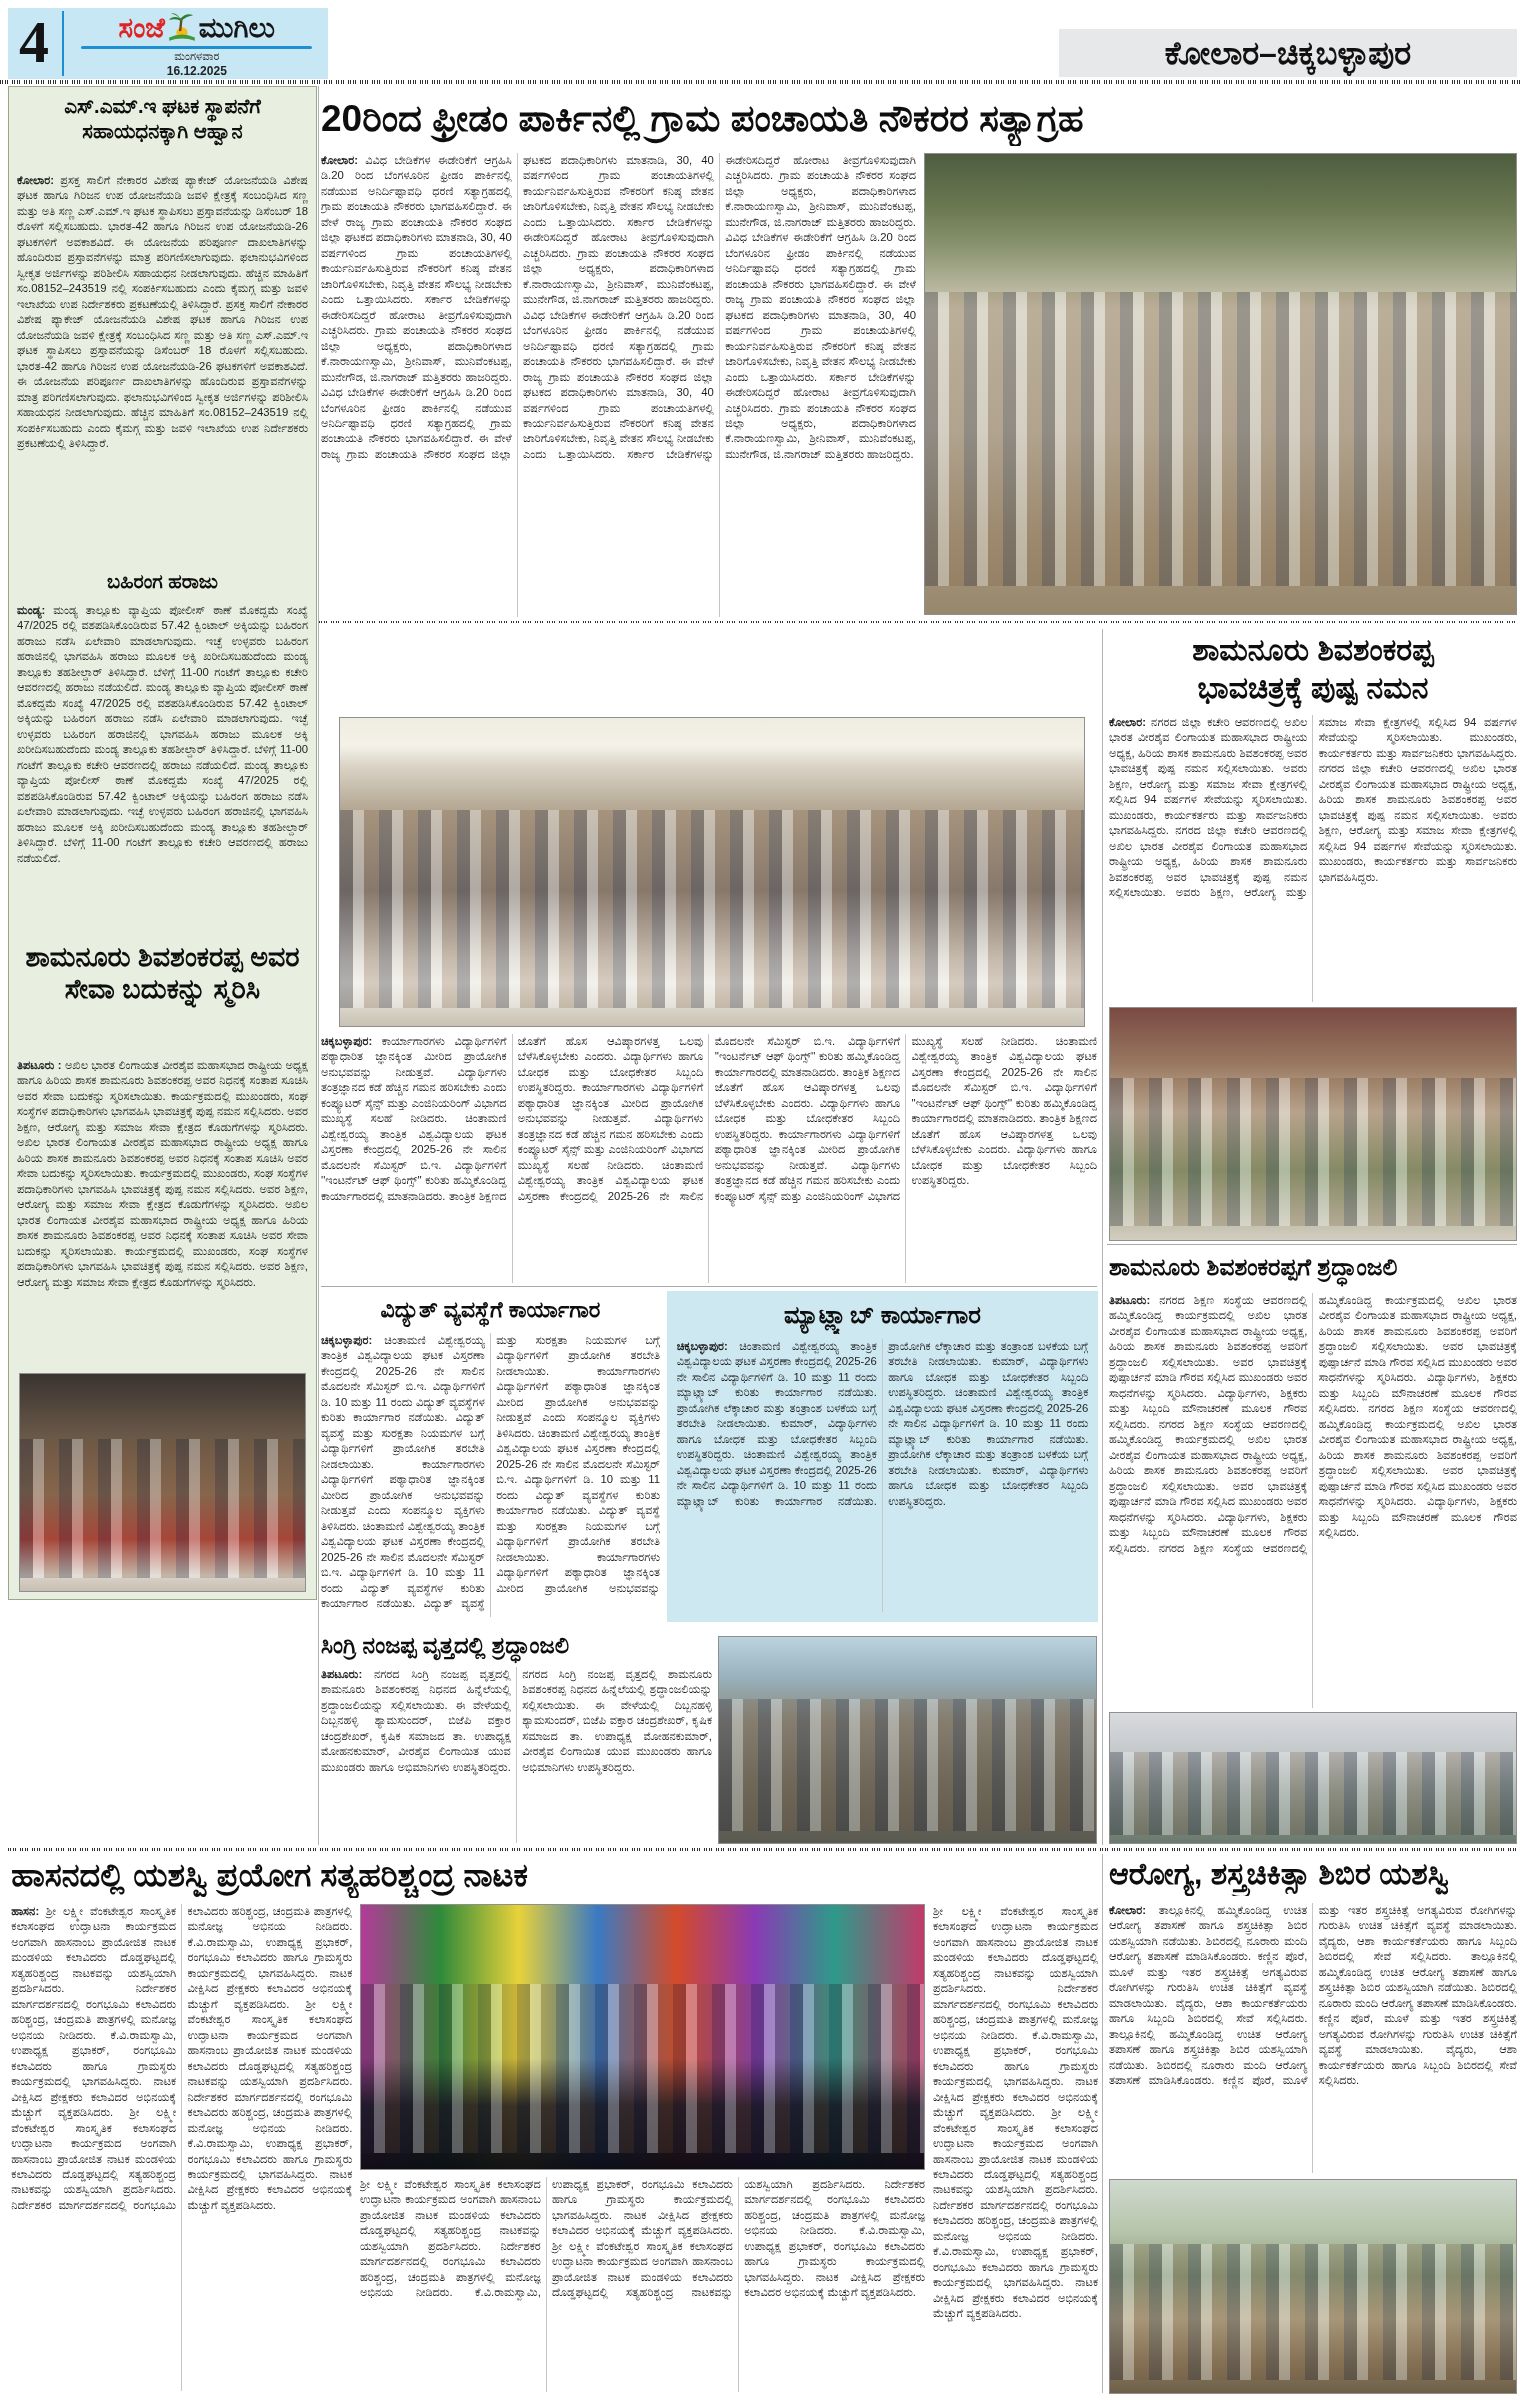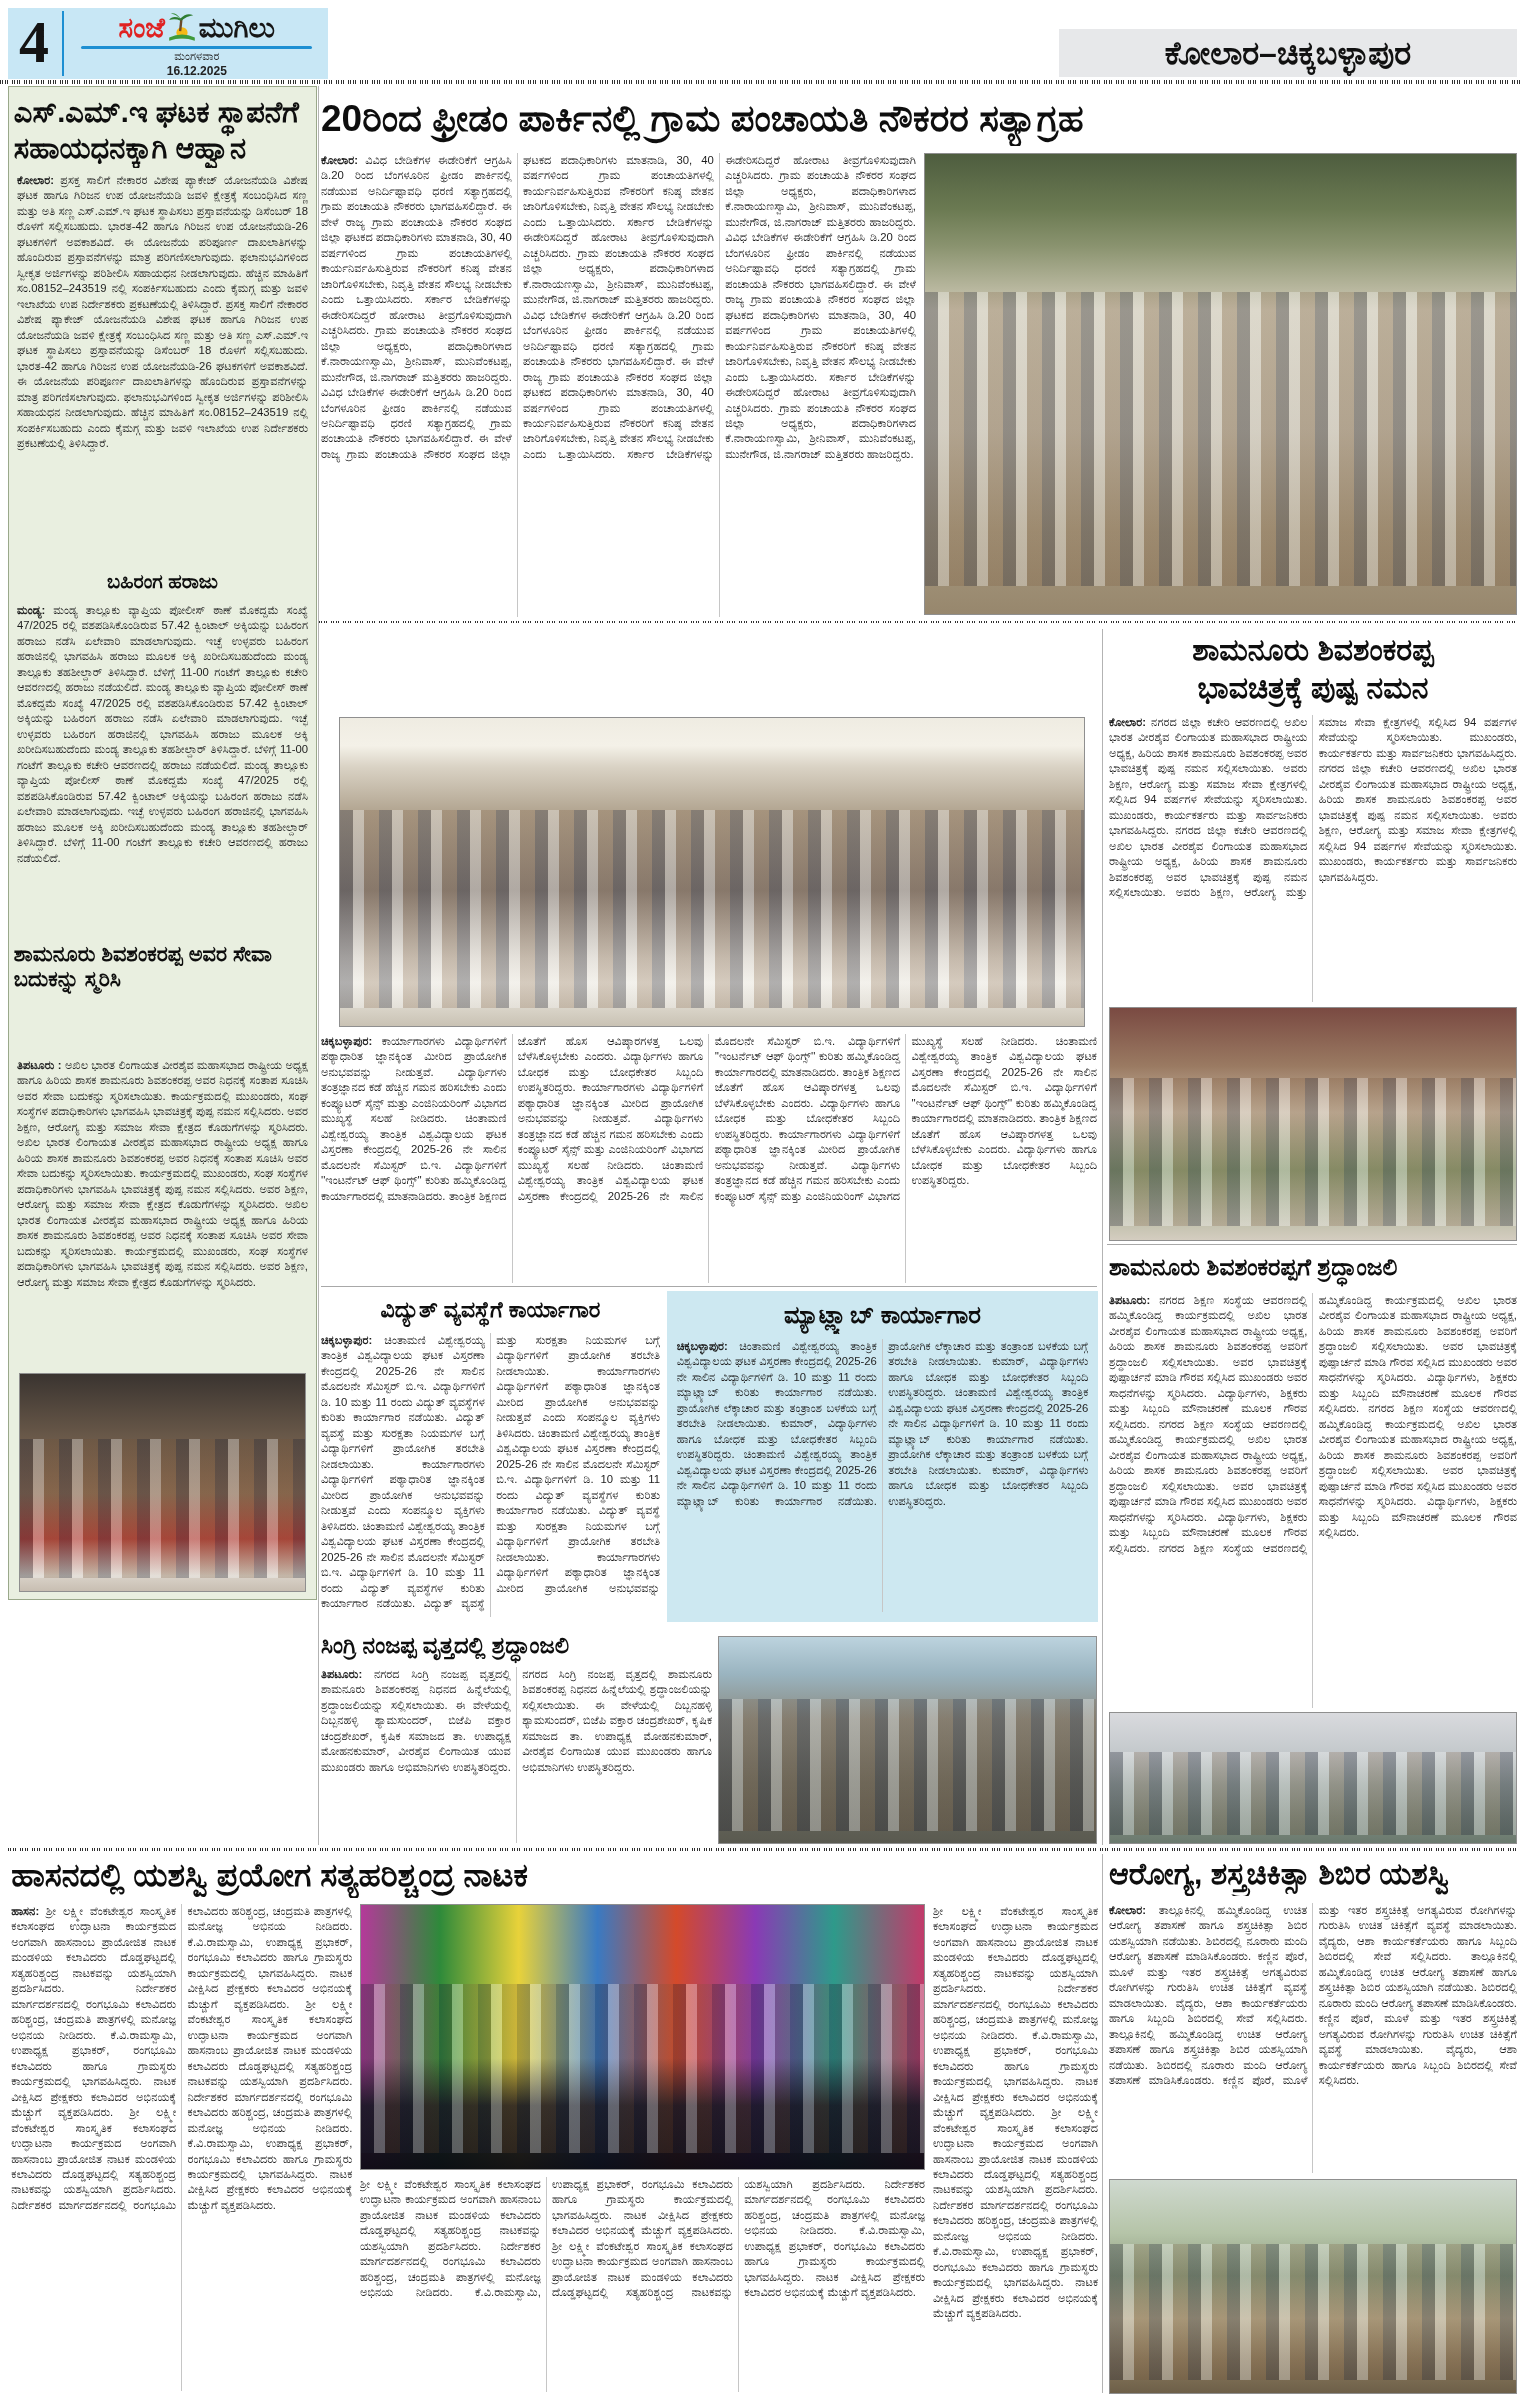--- a/index.html
+++ b/index.html
@@ -72,31 +72,31 @@
       <div class="weekday">ಮಂಗಳವಾರ</div>
       <div class="mdate">16.12.2025</div>
     </div>
   </div>
 
   <div class="abs" id="region-box">ಕೋಲಾರ–ಚಿಕ್ಕಬಳ್ಳಾಪುರ</div>
 
   <div class="abs hatch" style="left:0;top:80px;width:1523px;height:4px;"></div>
 
   <div class="abs" id="left-col">
-    <div class="abs hl wrap" style="left:4.8px;top:6.5px;right:4.8px;height:74px;font-size:29px;line-height:1.25;">ಎಸ್.ಎಮ್.ಇ ಘಟಕ ಸ್ಥಾಪನೆಗೆ ಸಹಾಯಧನಕ್ಕಾಗಿ ಆಹ್ವಾನ</div>
+    <div class="abs hl wrap" style="left:4.8px;top:6.5px;right:4.8px;height:74px;font-size:20px;line-height:1.25;text-align:center;">ಎಸ್.ಎಮ್.ಇ ಘಟಕ ಸ್ಥಾಪನೆಗೆ ಸಹಾಯಧನಕ್ಕಾಗಿ ಆಹ್ವಾನ</div>
     <div class="abs bodytxt" style="left:8px;top:86px;right:8px;height:394px;">
       <span class="dl">ಕೋಲಾರ:</span>
       <span>ಪ್ರಸಕ್ತ ಸಾಲಿಗೆ ನೇಕಾರರ ವಿಶೇಷ ಪ್ಯಾಕೇಜ್ ಯೋಜನೆಯಡಿ ವಿಶೇಷ ಘಟಕ ಹಾಗೂ ಗಿರಿಜನ ಉಪ ಯೋಜನೆಯಡಿ ಜವಳಿ ಕ್ಷೇತ್ರಕ್ಕೆ ಸಂಬಂಧಿಸಿದ ಸಣ್ಣ ಮತ್ತು ಅತಿ ಸಣ್ಣ ಎಸ್.ಎಮ್.ಇ ಘಟಕ ಸ್ಥಾಪಿಸಲು ಪ್ರಸ್ತಾವನೆಯನ್ನು ಡಿಸೆಂಬರ್ 18 ರೊಳಗೆ ಸಲ್ಲಿಸಬಹುದು. ಭಾರತ-42 ಹಾಗೂ ಗಿರಿಜನ ಉಪ ಯೋಜನೆಯಡಿ-26 ಘಟಕಗಳಿಗೆ ಅವಕಾಶವಿದೆ. ಈ ಯೋಜನೆಯ ಪರಿಪೂರ್ಣ ದಾಖಲಾತಿಗಳನ್ನು ಹೊಂದಿರುವ ಪ್ರಸ್ತಾವನೆಗಳನ್ನು ಮಾತ್ರ ಪರಿಗಣಿಸಲಾಗುವುದು. ಫಲಾನುಭವಿಗಳಿಂದ ಸ್ವೀಕೃತ ಅರ್ಜಿಗಳನ್ನು ಪರಿಶೀಲಿಸಿ ಸಹಾಯಧನ ನೀಡಲಾಗುವುದು. ಹೆಚ್ಚಿನ ಮಾಹಿತಿಗೆ ಸಂ.08152–243519 ನಲ್ಲಿ ಸಂಪರ್ಕಿಸಬಹುದು ಎಂದು ಕೈಮಗ್ಗ ಮತ್ತು ಜವಳಿ ಇಲಾಖೆಯ ಉಪ ನಿರ್ದೇಶಕರು ಪ್ರಕಟಣೆಯಲ್ಲಿ ತಿಳಿಸಿದ್ದಾರೆ. ಪ್ರಸಕ್ತ ಸಾಲಿಗೆ ನೇಕಾರರ ವಿಶೇಷ ಪ್ಯಾಕೇಜ್ ಯೋಜನೆಯಡಿ ವಿಶೇಷ ಘಟಕ ಹಾಗೂ ಗಿರಿಜನ ಉಪ ಯೋಜನೆಯಡಿ ಜವಳಿ ಕ್ಷೇತ್ರಕ್ಕೆ ಸಂಬಂಧಿಸಿದ ಸಣ್ಣ ಮತ್ತು ಅತಿ ಸಣ್ಣ ಎಸ್.ಎಮ್.ಇ ಘಟಕ ಸ್ಥಾಪಿಸಲು ಪ್ರಸ್ತಾವನೆಯನ್ನು ಡಿಸೆಂಬರ್ 18 ರೊಳಗೆ ಸಲ್ಲಿಸಬಹುದು. ಭಾರತ-42 ಹಾಗೂ ಗಿರಿಜನ ಉಪ ಯೋಜನೆಯಡಿ-26 ಘಟಕಗಳಿಗೆ ಅವಕಾಶವಿದೆ. ಈ ಯೋಜನೆಯ ಪರಿಪೂರ್ಣ ದಾಖಲಾತಿಗಳನ್ನು ಹೊಂದಿರುವ ಪ್ರಸ್ತಾವನೆಗಳನ್ನು ಮಾತ್ರ ಪರಿಗಣಿಸಲಾಗುವುದು. ಫಲಾನುಭವಿಗಳಿಂದ ಸ್ವೀಕೃತ ಅರ್ಜಿಗಳನ್ನು ಪರಿಶೀಲಿಸಿ ಸಹಾಯಧನ ನೀಡಲಾಗುವುದು. ಹೆಚ್ಚಿನ ಮಾಹಿತಿಗೆ ಸಂ.08152–243519 ನಲ್ಲಿ ಸಂಪರ್ಕಿಸಬಹುದು ಎಂದು ಕೈಮಗ್ಗ ಮತ್ತು ಜವಳಿ ಇಲಾಖೆಯ ಉಪ ನಿರ್ದೇಶಕರು ಪ್ರಕಟಣೆಯಲ್ಲಿ ತಿಳಿಸಿದ್ದಾರೆ.</span>
     </div>
     <div class="abs hl" style="left:4.8px;top:483px;right:4.8px;height:29px;font-size:19.4px;text-align:center;">ಬಹಿರಂಗ ಹರಾಜು</div>
     <div class="abs bodytxt" style="left:8px;top:516px;right:8px;height:331px;">
       <span class="dl">ಮಂಡ್ಯ:</span>
       <span>ಮಂಡ್ಯ ತಾಲ್ಲೂಕು ವ್ಯಾಪ್ತಿಯ ಪೋಲೀಸ್ ಠಾಣೆ ಮೊಕದ್ದಮೆ ಸಂಖ್ಯೆ 47/2025 ರಲ್ಲಿ ವಶಪಡಿಸಿಕೊಂಡಿರುವ 57.42 ಕ್ವಿಂಟಾಲ್ ಅಕ್ಕಿಯನ್ನು ಬಹಿರಂಗ ಹರಾಜು ನಡೆಸಿ ಏಲೇವಾರಿ ಮಾಡಲಾಗುವುದು. ಇಚ್ಛೆ ಉಳ್ಳವರು ಬಹಿರಂಗ ಹರಾಜಿನಲ್ಲಿ ಭಾಗವಹಿಸಿ ಹರಾಜು ಮೂಲಕ ಅಕ್ಕಿ ಖರೀದಿಸಬಹುದೆಂದು ಮಂಡ್ಯ ತಾಲ್ಲೂಕು ತಹಶೀಲ್ದಾರ್ ತಿಳಿಸಿದ್ದಾರೆ. ಬೆಳಿಗ್ಗೆ 11-00 ಗಂಟೆಗೆ ತಾಲ್ಲೂಕು ಕಚೇರಿ ಆವರಣದಲ್ಲಿ ಹರಾಜು ನಡೆಯಲಿದೆ. ಮಂಡ್ಯ ತಾಲ್ಲೂಕು ವ್ಯಾಪ್ತಿಯ ಪೋಲೀಸ್ ಠಾಣೆ ಮೊಕದ್ದಮೆ ಸಂಖ್ಯೆ 47/2025 ರಲ್ಲಿ ವಶಪಡಿಸಿಕೊಂಡಿರುವ 57.42 ಕ್ವಿಂಟಾಲ್ ಅಕ್ಕಿಯನ್ನು ಬಹಿರಂಗ ಹರಾಜು ನಡೆಸಿ ಏಲೇವಾರಿ ಮಾಡಲಾಗುವುದು. ಇಚ್ಛೆ ಉಳ್ಳವರು ಬಹಿರಂಗ ಹರಾಜಿನಲ್ಲಿ ಭಾಗವಹಿಸಿ ಹರಾಜು ಮೂಲಕ ಅಕ್ಕಿ ಖರೀದಿಸಬಹುದೆಂದು ಮಂಡ್ಯ ತಾಲ್ಲೂಕು ತಹಶೀಲ್ದಾರ್ ತಿಳಿಸಿದ್ದಾರೆ. ಬೆಳಿಗ್ಗೆ 11-00 ಗಂಟೆಗೆ ತಾಲ್ಲೂಕು ಕಚೇರಿ ಆವರಣದಲ್ಲಿ ಹರಾಜು ನಡೆಯಲಿದೆ. ಮಂಡ್ಯ ತಾಲ್ಲೂಕು ವ್ಯಾಪ್ತಿಯ ಪೋಲೀಸ್ ಠಾಣೆ ಮೊಕದ್ದಮೆ ಸಂಖ್ಯೆ 47/2025 ರಲ್ಲಿ ವಶಪಡಿಸಿಕೊಂಡಿರುವ 57.42 ಕ್ವಿಂಟಾಲ್ ಅಕ್ಕಿಯನ್ನು ಬಹಿರಂಗ ಹರಾಜು ನಡೆಸಿ ಏಲೇವಾರಿ ಮಾಡಲಾಗುವುದು. ಇಚ್ಛೆ ಉಳ್ಳವರು ಬಹಿರಂಗ ಹರಾಜಿನಲ್ಲಿ ಭಾಗವಹಿಸಿ ಹರಾಜು ಮೂಲಕ ಅಕ್ಕಿ ಖರೀದಿಸಬಹುದೆಂದು ಮಂಡ್ಯ ತಾಲ್ಲೂಕು ತಹಶೀಲ್ದಾರ್ ತಿಳಿಸಿದ್ದಾರೆ. ಬೆಳಿಗ್ಗೆ 11-00 ಗಂಟೆಗೆ ತಾಲ್ಲೂಕು ಕಚೇರಿ ಆವರಣದಲ್ಲಿ ಹರಾಜು ನಡೆಯಲಿದೆ.</span>
     </div>
-    <div class="abs hl wrap" style="left:4.8px;top:854px;right:4.8px;height:68px;font-size:21px;line-height:1.2;">ಶಾಮನೂರು ಶಿವಶಂಕರಪ್ಪ ಅವರ ಸೇವಾ ಬದುಕನ್ನು ಸ್ಮರಿಸಿ</div>
+    <div class="abs hl wrap" style="left:4.8px;top:854px;right:4.8px;height:68px;font-size:27px;line-height:1.2;text-align:center;">ಶಾಮನೂರು ಶಿವಶಂಕರಪ್ಪ ಅವರ ಸೇವಾ ಬದುಕನ್ನು ಸ್ಮರಿಸಿ</div>
     <div class="abs bodytxt" style="left:8px;top:928px;right:8px;height:352px;margin-top:43px;">
       <span class="dl">ತಿಪಟೂರು :</span>
       <span>ಅಖಿಲ ಭಾರತ ಲಿಂಗಾಯತ ವೀರಶೈವ ಮಹಾಸಭಾದ ರಾಷ್ಟ್ರೀಯ ಅಧ್ಯಕ್ಷ ಹಾಗೂ ಹಿರಿಯ ಶಾಸಕ ಶಾಮನೂರು ಶಿವಶಂಕರಪ್ಪ ಅವರ ನಿಧನಕ್ಕೆ ಸಂತಾಪ ಸೂಚಿಸಿ ಅವರ ಸೇವಾ ಬದುಕನ್ನು ಸ್ಮರಿಸಲಾಯಿತು. ಕಾರ್ಯಕ್ರಮದಲ್ಲಿ ಮುಖಂಡರು, ಸಂಘ ಸಂಸ್ಥೆಗಳ ಪದಾಧಿಕಾರಿಗಳು ಭಾಗವಹಿಸಿ ಭಾವಚಿತ್ರಕ್ಕೆ ಪುಷ್ಪ ನಮನ ಸಲ್ಲಿಸಿದರು. ಅವರ ಶಿಕ್ಷಣ, ಆರೋಗ್ಯ ಮತ್ತು ಸಮಾಜ ಸೇವಾ ಕ್ಷೇತ್ರದ ಕೊಡುಗೆಗಳನ್ನು ಸ್ಮರಿಸಿದರು. ಅಖಿಲ ಭಾರತ ಲಿಂಗಾಯತ ವೀರಶೈವ ಮಹಾಸಭಾದ ರಾಷ್ಟ್ರೀಯ ಅಧ್ಯಕ್ಷ ಹಾಗೂ ಹಿರಿಯ ಶಾಸಕ ಶಾಮನೂರು ಶಿವಶಂಕರಪ್ಪ ಅವರ ನಿಧನಕ್ಕೆ ಸಂತಾಪ ಸೂಚಿಸಿ ಅವರ ಸೇವಾ ಬದುಕನ್ನು ಸ್ಮರಿಸಲಾಯಿತು. ಕಾರ್ಯಕ್ರಮದಲ್ಲಿ ಮುಖಂಡರು, ಸಂಘ ಸಂಸ್ಥೆಗಳ ಪದಾಧಿಕಾರಿಗಳು ಭಾಗವಹಿಸಿ ಭಾವಚಿತ್ರಕ್ಕೆ ಪುಷ್ಪ ನಮನ ಸಲ್ಲಿಸಿದರು. ಅವರ ಶಿಕ್ಷಣ, ಆರೋಗ್ಯ ಮತ್ತು ಸಮಾಜ ಸೇವಾ ಕ್ಷೇತ್ರದ ಕೊಡುಗೆಗಳನ್ನು ಸ್ಮರಿಸಿದರು. ಅಖಿಲ ಭಾರತ ಲಿಂಗಾಯತ ವೀರಶೈವ ಮಹಾಸಭಾದ ರಾಷ್ಟ್ರೀಯ ಅಧ್ಯಕ್ಷ ಹಾಗೂ ಹಿರಿಯ ಶಾಸಕ ಶಾಮನೂರು ಶಿವಶಂಕರಪ್ಪ ಅವರ ನಿಧನಕ್ಕೆ ಸಂತಾಪ ಸೂಚಿಸಿ ಅವರ ಸೇವಾ ಬದುಕನ್ನು ಸ್ಮರಿಸಲಾಯಿತು. ಕಾರ್ಯಕ್ರಮದಲ್ಲಿ ಮುಖಂಡರು, ಸಂಘ ಸಂಸ್ಥೆಗಳ ಪದಾಧಿಕಾರಿಗಳು ಭಾಗವಹಿಸಿ ಭಾವಚಿತ್ರಕ್ಕೆ ಪುಷ್ಪ ನಮನ ಸಲ್ಲಿಸಿದರು. ಅವರ ಶಿಕ್ಷಣ, ಆರೋಗ್ಯ ಮತ್ತು ಸಮಾಜ ಸೇವಾ ಕ್ಷೇತ್ರದ ಕೊಡುಗೆಗಳನ್ನು ಸ್ಮರಿಸಿದರು.</span>
     </div>
     <div class="photo ph-seva crowd" style="left:9.7px;top:1286px;right:9.7px;height:219px;"></div>
   </div>
 
   <div class="abs vrule" style="left:318px;top:86px;height:1759px;"></div>
 
   <div class="abs hl" style="left:321px;top:94px;width:1196px;height:52px;font-size:37px;line-height:50px;">20ರಿಂದ ಫ್ರೀಡಂ ಪಾರ್ಕಿನಲ್ಲಿ ಗ್ರಾಮ ಪಂಚಾಯತಿ ನೌಕರರ ಸತ್ಯಾಗ್ರಹ</div>

